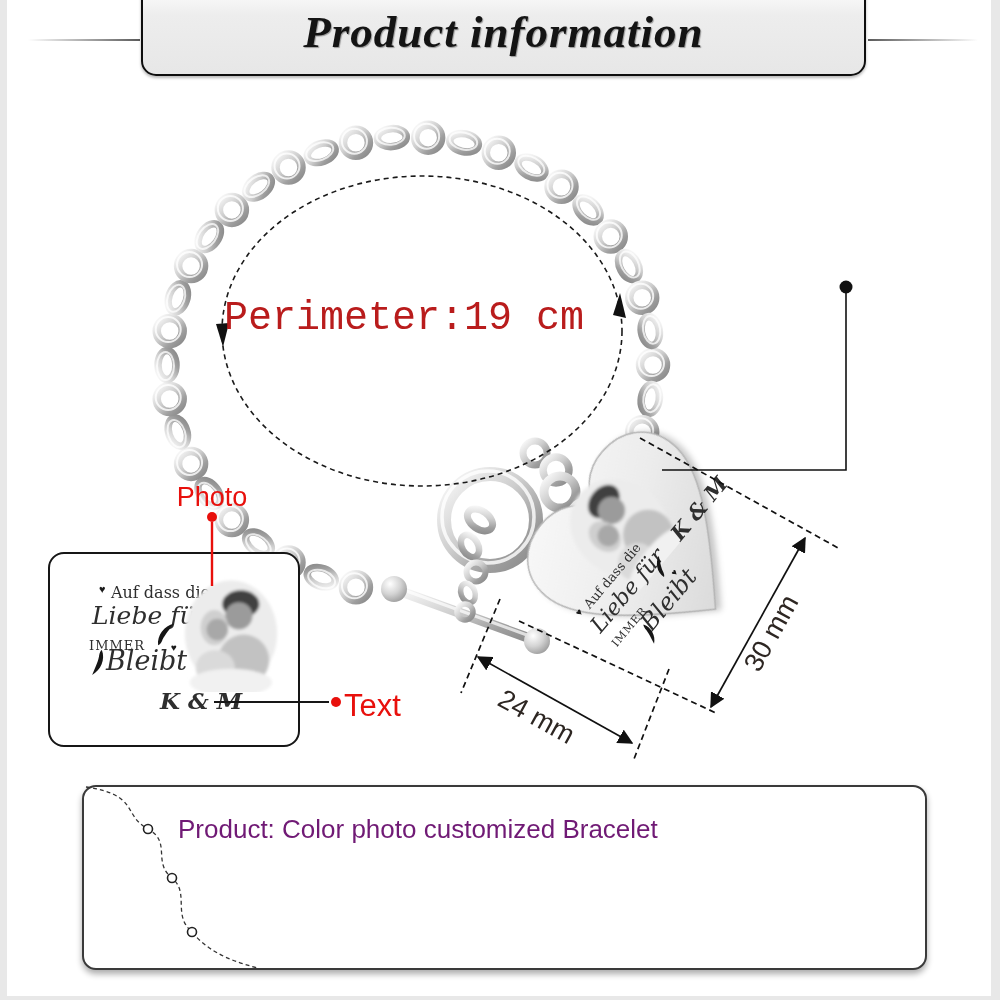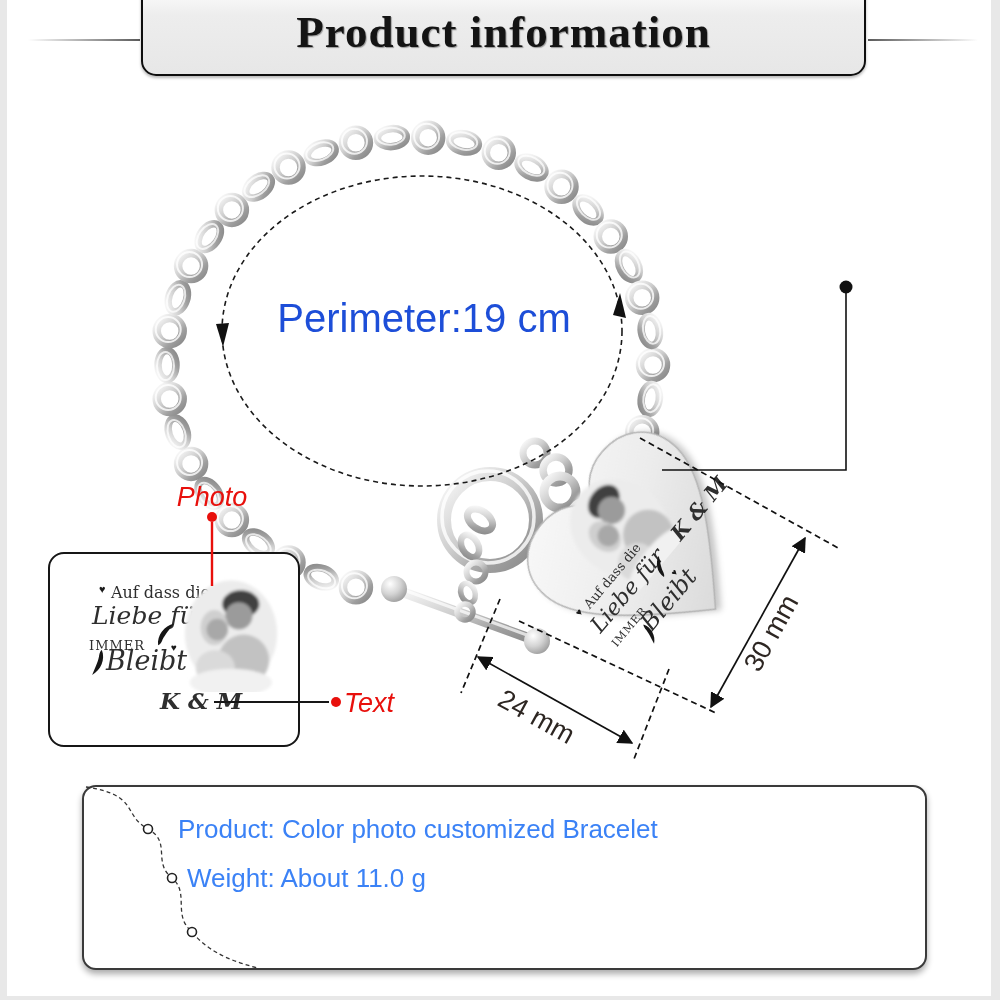--- a/index.html
+++ b/index.html
@@ -9,21 +9,21 @@
   #edge-left{left:0;top:0;width:7px;height:1000px;}
   #edge-right{left:991px;top:0;width:9px;height:1000px;}
   #edge-bottom{left:0;top:996px;width:1000px;height:4px;}
 
   
   #banner{position:absolute;left:141px;top:-18px;width:725px;height:94px;
           border:2px solid #0e0e0e;border-radius:15px;
           background:linear-gradient(180deg,#ffffff 0%,#ededed 35%,#e7e7e7 100%);
           box-shadow:0 2px 3px rgba(0,0,0,.28);box-sizing:border-box;}
   #banner .t{position:absolute;left:0;top:22px;width:100%;text-align:center;
-          font-family:"Liberation Serif",serif;font-weight:bold;
+          font-family:"Liberation Serif",serif;font-style:italic;font-weight:bold;
           font-size:45px;color:#141414;letter-spacing:1px;text-shadow:1px 1px 1px rgba(0,0,0,.35);}
   .side-line{position:absolute;top:39px;height:2px;}
   #line-left{left:28px;width:112px;background:linear-gradient(90deg,rgba(130,130,130,0),#5a5a5a);}
   #line-right{left:868px;width:110px;background:linear-gradient(90deg,#5a5a5a,rgba(130,130,130,0));}
 
   svg.layer{position:absolute;left:0;top:0;width:1000px;height:1000px;pointer-events:none;}
   #chain-svg{z-index:1;}
   #anno-svg{z-index:3;}
 
   
@@ -38,31 +38,31 @@
 
   
   #card{position:absolute;left:48px;top:552px;width:252px;height:195px;background:#fff;
         border:2px solid #161616;border-radius:16px;z-index:2;box-sizing:border-box;}
   .photo-blob{position:absolute;}
 
   
   #detail-box{position:absolute;left:82px;top:785px;width:845px;height:185px;background:#fff;
         border:2px solid #3a3a3a;border-radius:14px;box-shadow:0 4px 6px rgba(0,0,0,.33);
         z-index:2;box-sizing:border-box;}
-  .detail-line{position:absolute;font-size:26px;color:#3b82f6;white-space:nowrap;z-index:2;}
+  .detail-line{position:absolute;font-size:26px;color:#701a75;white-space:nowrap;z-index:2;}
 
   
   .lab{position:absolute;z-index:4;white-space:nowrap;}
-  #perimeter-label{left:224px;top:296px;width:400px;text-align:center;font-size:40px;color:#1d4ed8;}
+  #perimeter-label{left:224px;top:296px;width:400px;text-align:left;font-size:40px;color:#b91c1c;font-family:Liberation Mono, monospace;}
   #material-badge{left:733px;top:230px;width:222px;height:39px;line-height:39px;text-align:center;
         font-size:28px;color:#2b2523;background:#f1f1f1;border:2px dashed #9a9a9a;border-radius:20px;
         box-sizing:border-box;}
-  .red{color:#e8100c;font-style:italic;}
+  .red{color:#e8100c;}
   #photo-label{left:172px;top:482px;width:80px;text-align:center;font-size:27px;}
-  #text-label{left:344px;top:688px;font-size:27px;}
+  #text-label{left:344px;top:688px;font-size:31px;}
   #dim-w{left:495px;top:701px;width:80px;text-align:center;font-size:27px;color:#2d2622;transform:rotate(29deg);}
   #dim-h{left:731px;top:619px;width:80px;text-align:center;font-size:27px;color:#2d2622;transform:rotate(-61deg);}
 </style>
 </head>
 <body>
 
 <div id="stage">
 
   <div id="edge-left" class="edge"></div>
   <div id="edge-right" class="edge"></div>
@@ -234,21 +234,20 @@
         <circle cx="36" cy="54" r="11" fill="#a8a8a8"></circle>
         <ellipse cx="63" cy="85" rx="26" ry="26" fill="#c2c2c2"></ellipse>
         <ellipse cx="34" cy="93" rx="20" ry="18" fill="#dadada"></ellipse>
         <ellipse cx="50" cy="108" rx="42" ry="14" fill="#f1f1f1"></ellipse>
       </g>
     </svg>
   </div>
 
   <div id="detail-box"></div>
   <div class="detail-line" style="left:178px;top:814px">Product: Color photo customized Bracelet</div>
-  <div class="detail-line" style="left:187px;top:863px">Weight: About 11.0 g</div>
 
   <svg id="anno-svg" class="layer">
     <defs>
       <marker id="arr" viewBox="0 0 10 10" refX="9" refY="5" markerWidth="9" markerHeight="9" orient="auto-start-reverse">
         <path d="M0,0 L10,5 L0,10 z" fill="#111"></path>
       </marker>
     </defs>
 
     <ellipse cx="422" cy="331" rx="200" ry="155" fill="none" stroke="#1a1a1a" stroke-width="1.6" stroke-dasharray="5 4"></ellipse>
     <polygon points="216,324 229,323 223,347" fill="#111"></polygon>

